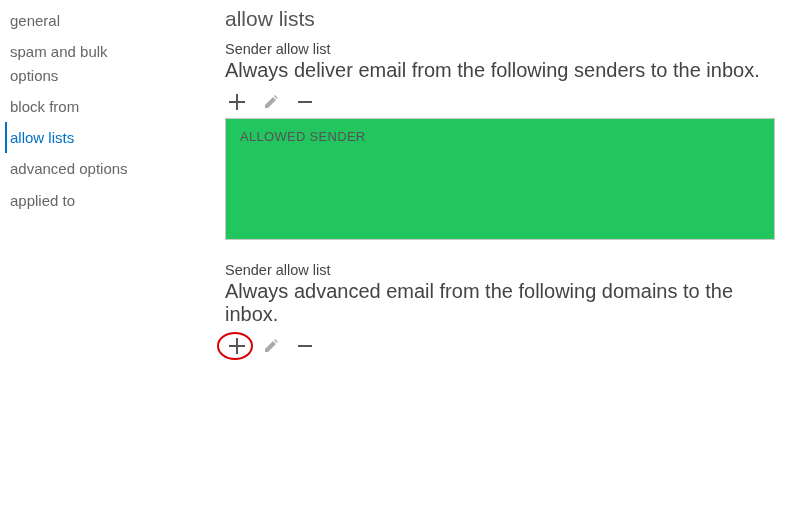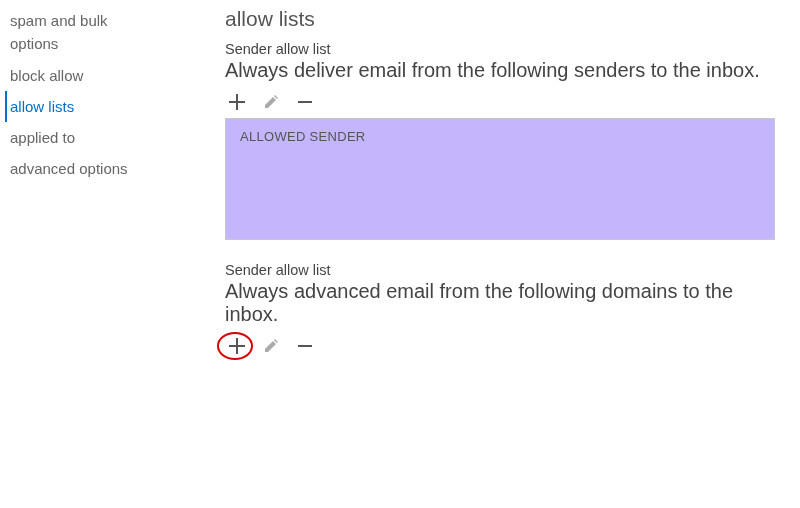--- a/index.html
+++ b/index.html
@@ -80,21 +80,21 @@
       cursor: pointer;
       color: #555;
     }
     .icon-btn.disabled {
       color: #aaa;
       cursor: default;
     }
     .list-box {
       border: 1px solid #c8c8c8;
       min-height: 122px;
-      background: #c4b5fd;
+      background: #22c55e;
       padding: 10px 14px;
     }
     .list-header {
       font-size: 13px;
       color: #555;
       letter-spacing: 0.3px;
     }
     .highlight-circle {
       position: absolute;
       width: 36px;
@@ -105,25 +105,26 @@
       top: -4px;
       pointer-events: none;
     }
     svg { display: block; }
   </style>
 </head>
 <body>
 
 <div class="container">
   <nav class="sidebar">
+    <div class="sidebar-item">general</div>
     <div class="sidebar-item">spam and bulk options</div>
-    <div class="sidebar-item">block allow</div>
+    <div class="sidebar-item">block from</div>
     <div class="sidebar-item active">allow lists</div>
+    <div class="sidebar-item">advanced options</div>
     <div class="sidebar-item">applied to</div>
-    <div class="sidebar-item">advanced options</div>
   </nav>
 
   <main class="main">
     <h1 class="page-title">allow lists</h1>
 
     <section class="section">
       <div class="section-title">Sender allow list</div>
       <div class="section-desc">Always deliver email from the following senders to the inbox.</div>
       <div class="toolbar">
         <span class="icon-btn">

